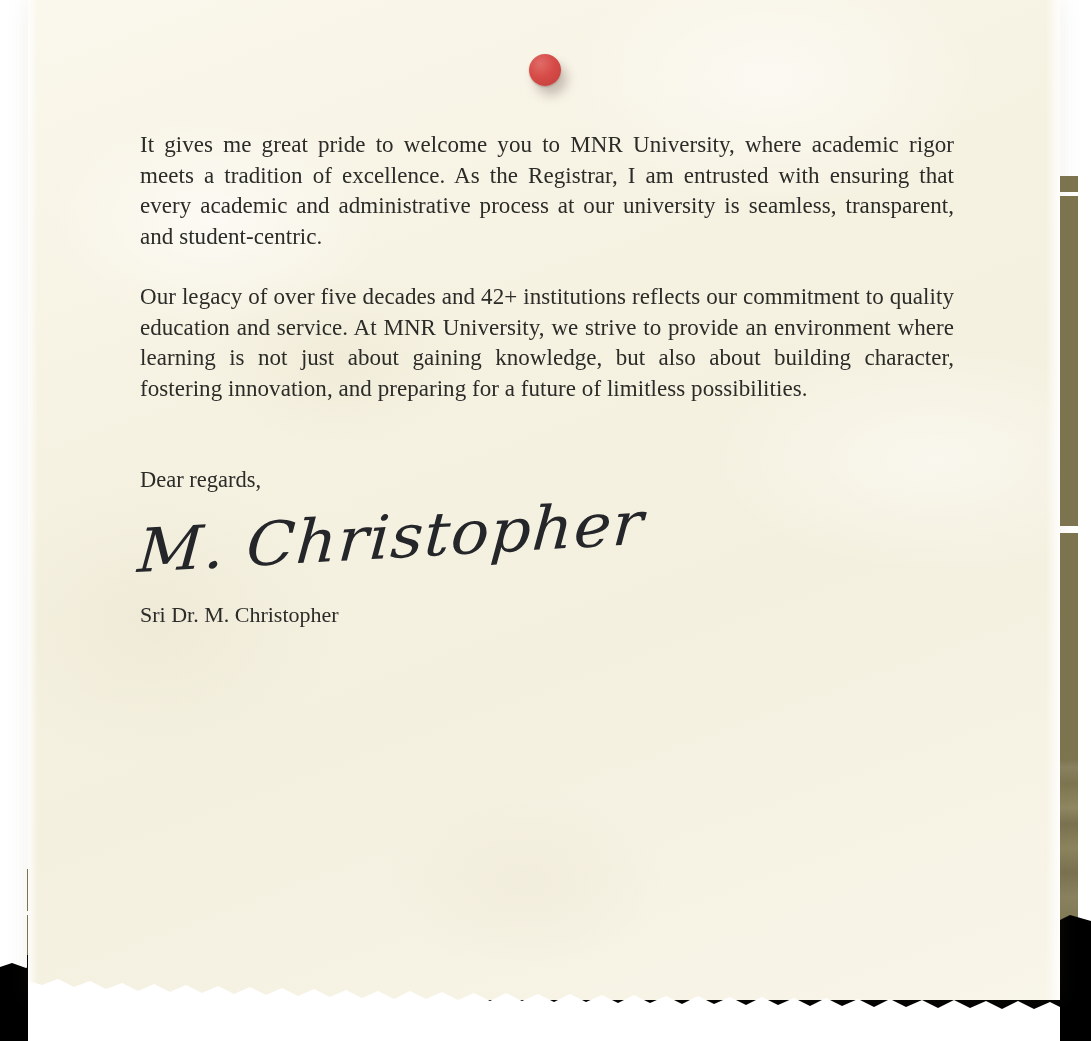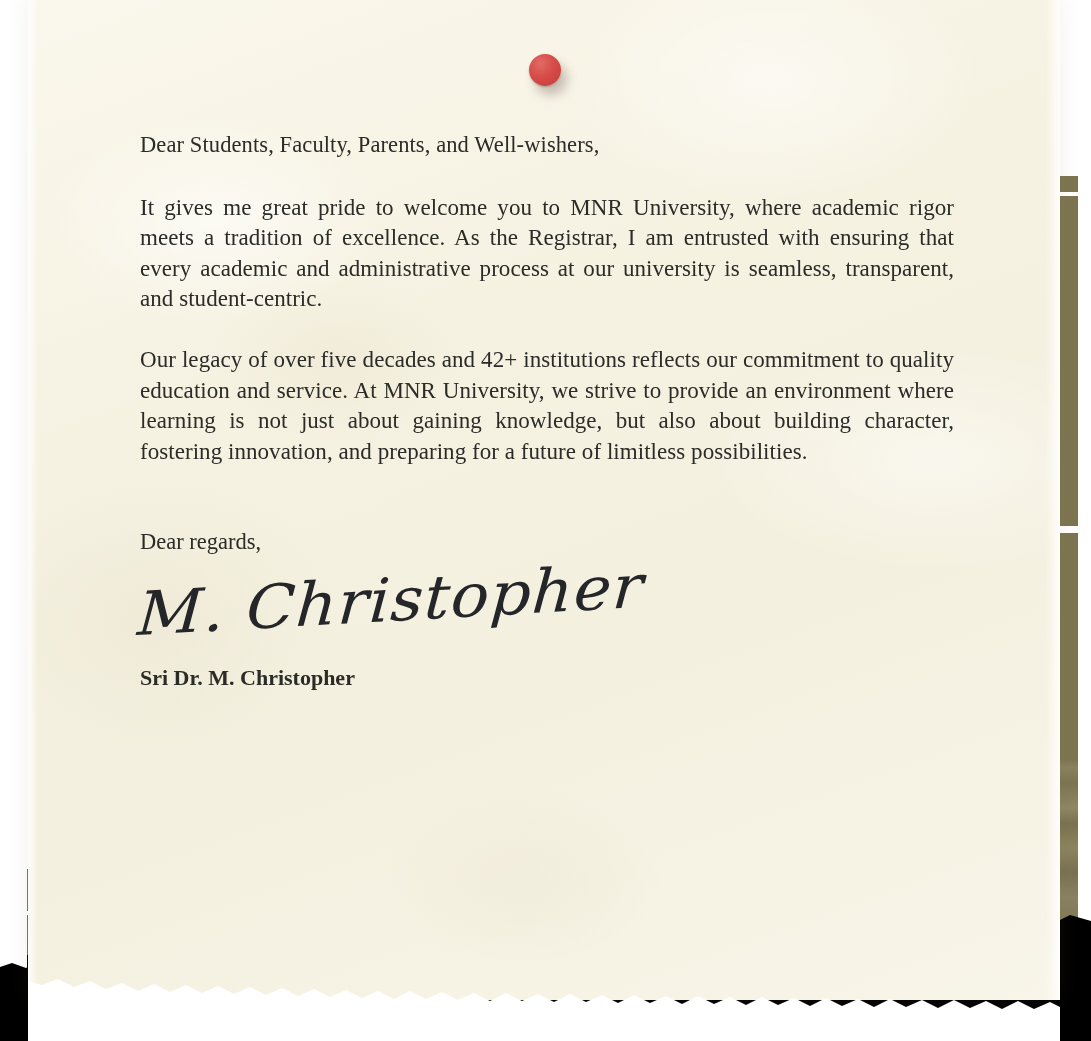--- a/index.html
+++ b/index.html
@@ -138,21 +138,21 @@
     line-height: 86px;
     white-space: nowrap;
   }
 
   .signer-block {
     font-size: 22px;
     line-height: 1.36;
     margin-top: 6px;
     color: #2b2b28;
   }
-  .signer-block div { white-space: nowrap; font-weight: bold; }
+  .signer-block div { white-space: nowrap; }
 </style>
 </head>
 <body>
 
 <div id="stage">
 
   <div class="olive-strip olive-right-a"></div>
   <div class="olive-strip olive-right-b"></div>
   <div class="olive-strip olive-right-c"></div>
   <div class="olive-strip olive-right-d"></div>
@@ -185,21 +185,20 @@
       L590,82 L606,74 L622,82 L638,75 L654,83 L670,75 L686,83 L702,76 L718,84
       L734,76 L750,84 L766,77 L782,85 L798,77 L814,85 L830,78 L846,86 L862,78
       L878,86 L894,79 L910,87 L926,79 L942,87 L958,80 L974,88 L990,80 L1006,88
       L1022,81 L1032,86 L1032,120 L0,120 Z"></path>
   </svg>
 
   <div id="pin"></div>
 
   <div id="letter">
 
-    <p class="salutation">Dear Students, Faculty, Parents, and Well-wishers,</p>
 
     <p class="body-para">It gives me great pride to welcome you to MNR University, where academic rigor meets a tradition of excellence. As the Registrar, I am entrusted with ensuring that every academic and administrative process at our university is seamless, transparent, and student-centric.</p>
 
     <p class="body-para">Our legacy of over five decades and 42+ institutions reflects our commitment to quality education and service. At MNR University, we strive to provide an environment where learning is not just about gaining knowledge, but also about building character, fostering innovation, and preparing for a future of limitless possibilities.</p>
 
 
     <p class="closing">Dear regards,</p>
 
     <div class="signature">M. Christopher</div>
 

